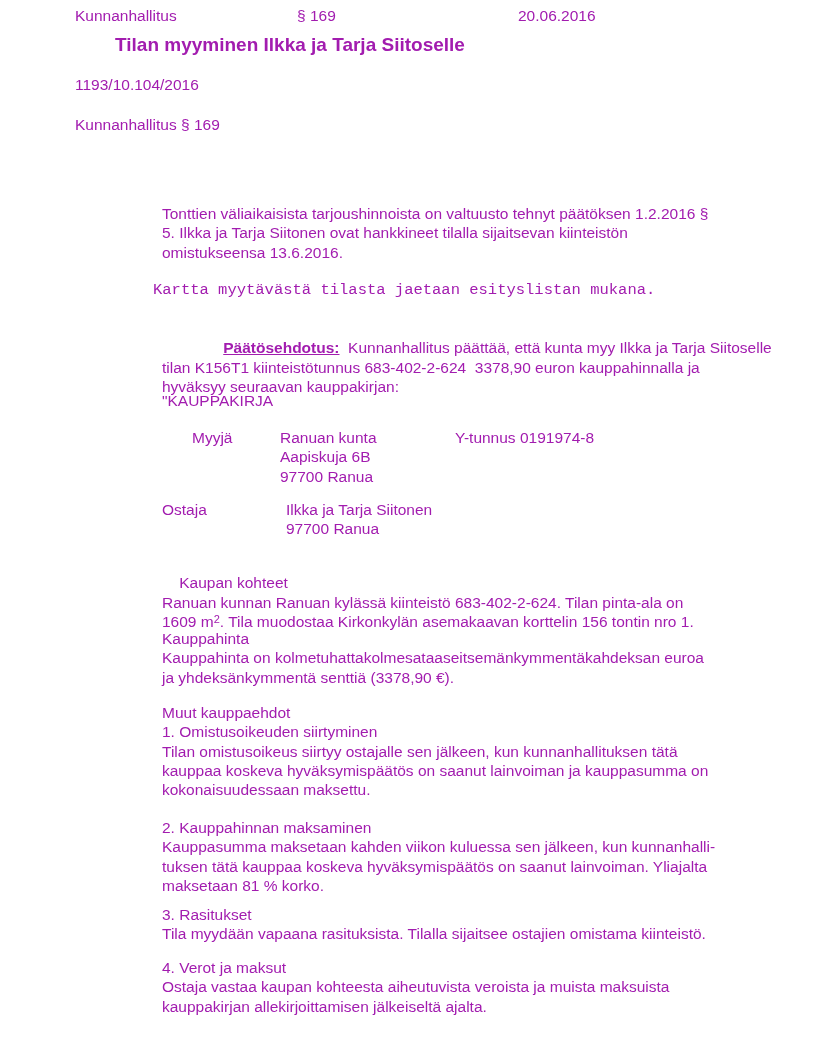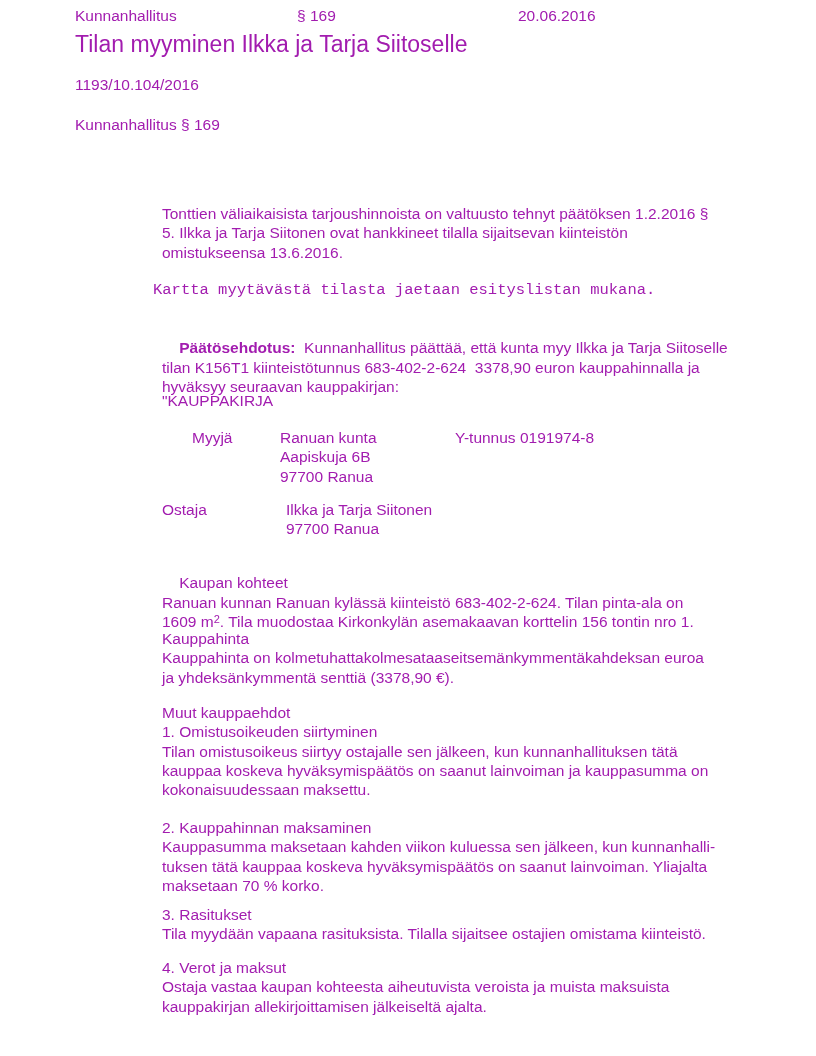--- a/index.html
+++ b/index.html
@@ -9,27 +9,30 @@
     height: 1056px;
     background: #ffffff;
     color: #a21caf;
     font-family: "Liberation Sans", "DejaVu Sans", sans-serif;
     font-size: 15.5px;
     line-height: 19.3px;
     overflow: hidden;
   }
   .abs { position: absolute; white-space: pre-wrap; }
   .page-title {
-    font-weight: normal;
-    font-size: 23px;
+    font-weight: bold;
+    font-size: 19px;
     line-height: 21px;
     white-space: pre;
+    margin-left: 40px;
   }
   .decision-label {
     font-weight: bold;
+    text-decoration: underline;
+    margin-left: 44px;
   }
   .kv-row { display: flex; }
   .kv-label { width: 88px; flex: 0 0 88px; white-space: pre; }
   .kv-value { white-space: pre-wrap; }
   .kv-extra { position: absolute; left: 263px; top: 0; white-space: pre; }
   .body-block { width: 640px; }
   sup { font-size: 11px; line-height: 0; vertical-align: 4px; }
 </style>
 </head>
 <body>
@@ -82,20 +85,20 @@
 ja yhdeksänkymmentä senttiä (3378,90 €).</div>
 
   <div class="abs body-block" style="left:162px; top:703px;">Muut kauppaehdot
 1. Omistusoikeuden siirtyminen
 Tilan omistusoikeus siirtyy ostajalle sen jälkeen, kun kunnanhallituksen tätä
 kauppaa koskeva hyväksymispäätös on saanut lainvoiman ja kauppasumma on
 kokonaisuudessaan maksettu.</div>
   <div class="abs body-block" style="left:162px; top:818px;">2. Kauppahinnan maksaminen
 Kauppasumma maksetaan kahden viikon kuluessa sen jälkeen, kun kunnanhalli-
 tuksen tätä kauppaa koskeva hyväksymispäätös on saanut lainvoiman. Yliajalta
-maksetaan 70 % korko.</div>
+maksetaan 81 % korko.</div>
   <div class="abs body-block" style="left:162px; top:905px;">3. Rasitukset
 Tila myydään vapaana rasituksista. Tilalla sijaitsee ostajien omistama kiinteistö.</div>
   <div class="abs body-block" style="left:162px; top:958px;">4. Verot ja maksut
 Ostaja vastaa kaupan kohteesta aiheutuvista veroista ja muista maksuista
 kauppakirjan allekirjoittamisen jälkeiseltä ajalta.</div>
 
 </div>
 
 </body></html>

